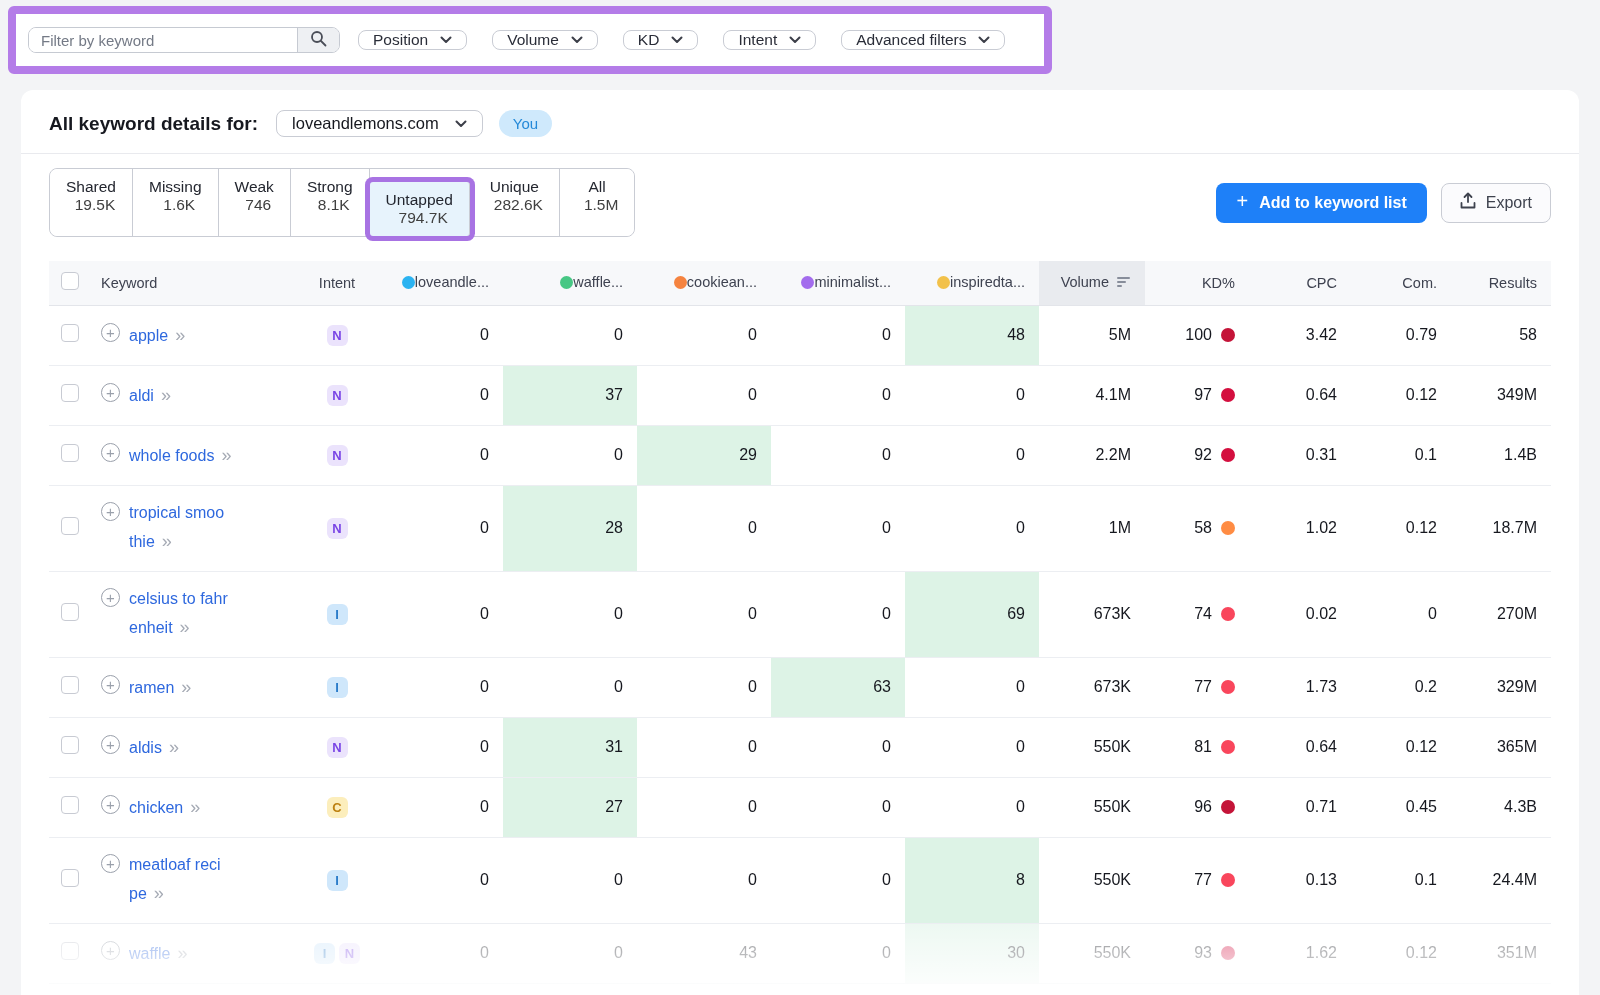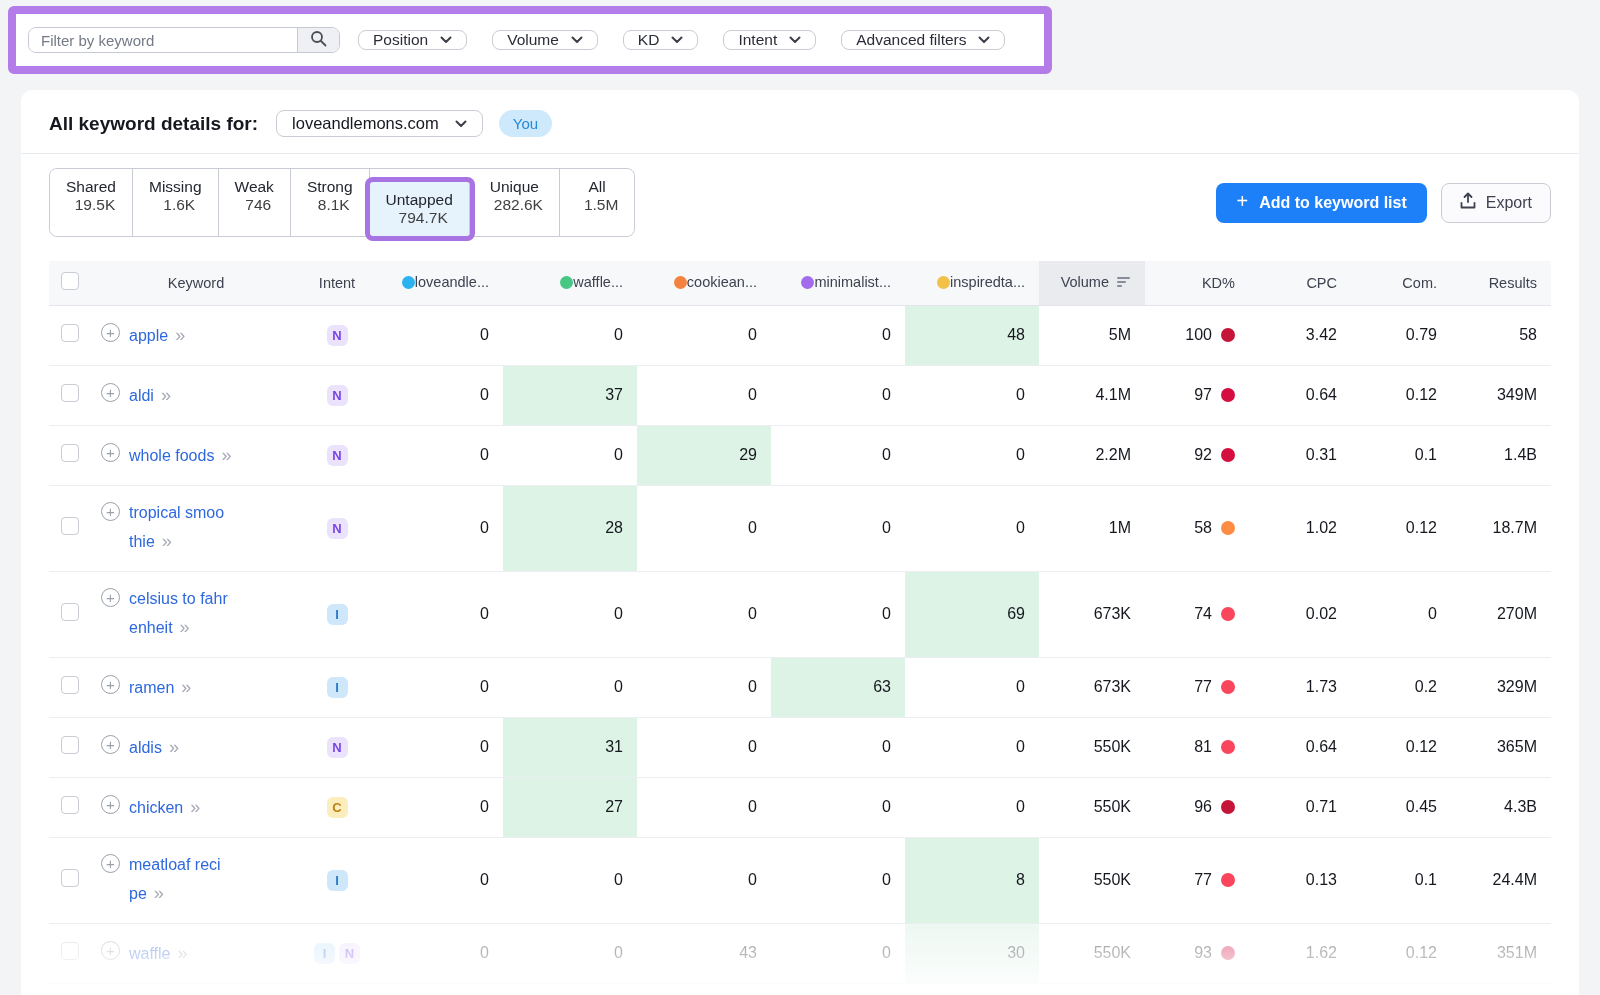--- a/index.html
+++ b/index.html
@@ -62,21 +62,21 @@
   .add-btn .plus{font-size:20px;font-weight:400;margin-right:11px;margin-top:-2px;}
   .export-btn{display:flex;align-items:center;gap:10px;background:#fbfbfd;
     border:1px solid #c9ccd4;border-radius:8px;padding:16px 18px;height:40px;
     font-size:16px;color:#3e424e;}
 
   
   table{border-collapse:collapse;table-layout:fixed;margin:12px 28px 0;width:1502px;}
   thead th{height:44px;background:#f7f8fa;font-size:14.5px;font-weight:400;color:#3e4250;
     text-align:right;padding:0 14px 0 0;border-bottom:1px solid #e3e5ea;vertical-align:middle;}
   th.col-check{text-align:left;padding:0 0 0 12px;}
-  th.col-keyword{text-align:center;padding-left:8px;}
+  th.col-keyword{text-align:left;padding-left:8px;}
   th.col-intent{text-align:center;padding:0;}
   th.col-volume{background:#e9ebef;}
   .comp-h{display:inline-flex;align-items:center;margin-left:16px;}
   .dot{display:inline-block;width:13px;height:13px;border-radius:50%;flex:none;}
   .sort-icon{display:inline-block;margin-left:8px;vertical-align:-1px;}
 
   tbody td{height:60px;border-bottom:1px solid #eceef2;font-size:16px;color:#16181f;
     text-align:right;padding:0 14px 0 0;vertical-align:middle;}
   tr.tall td{height:86px;}
   td.c-check{text-align:left;padding:0 0 0 12px;}

